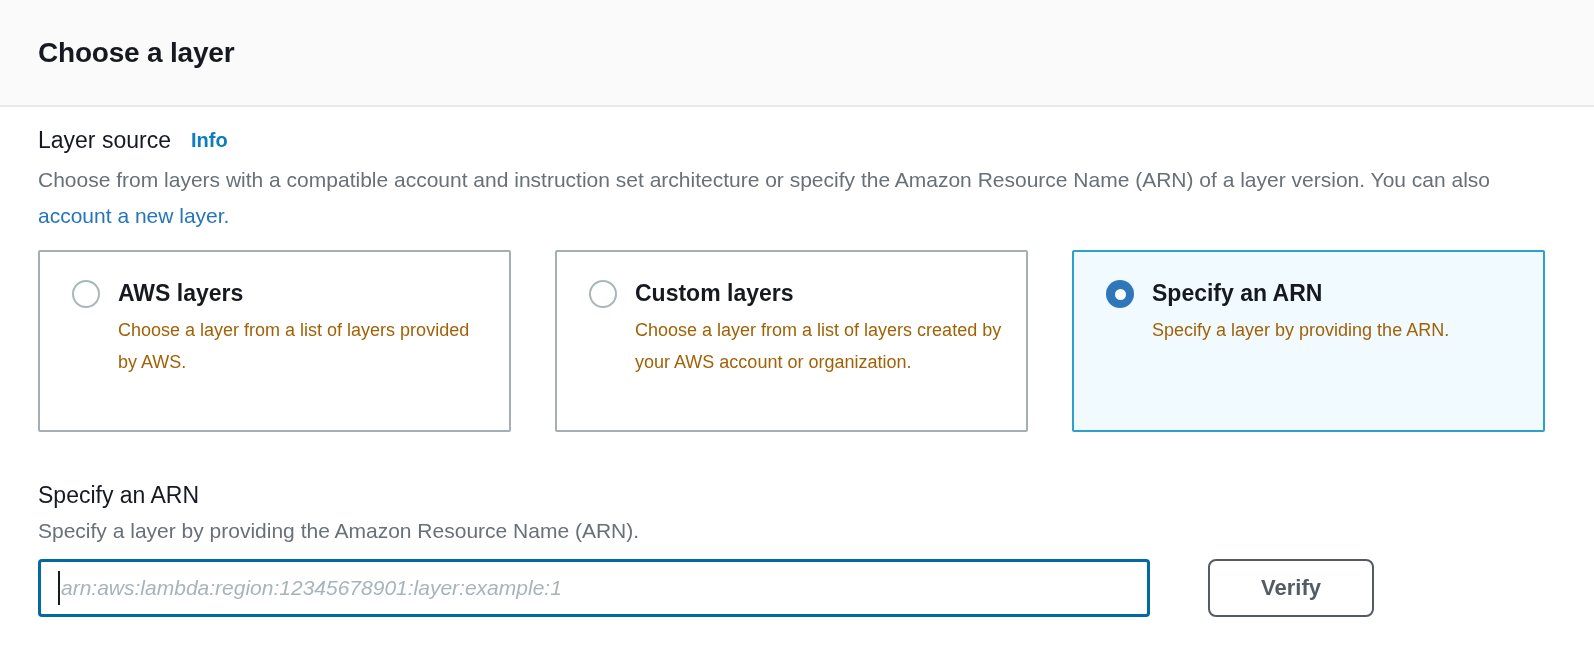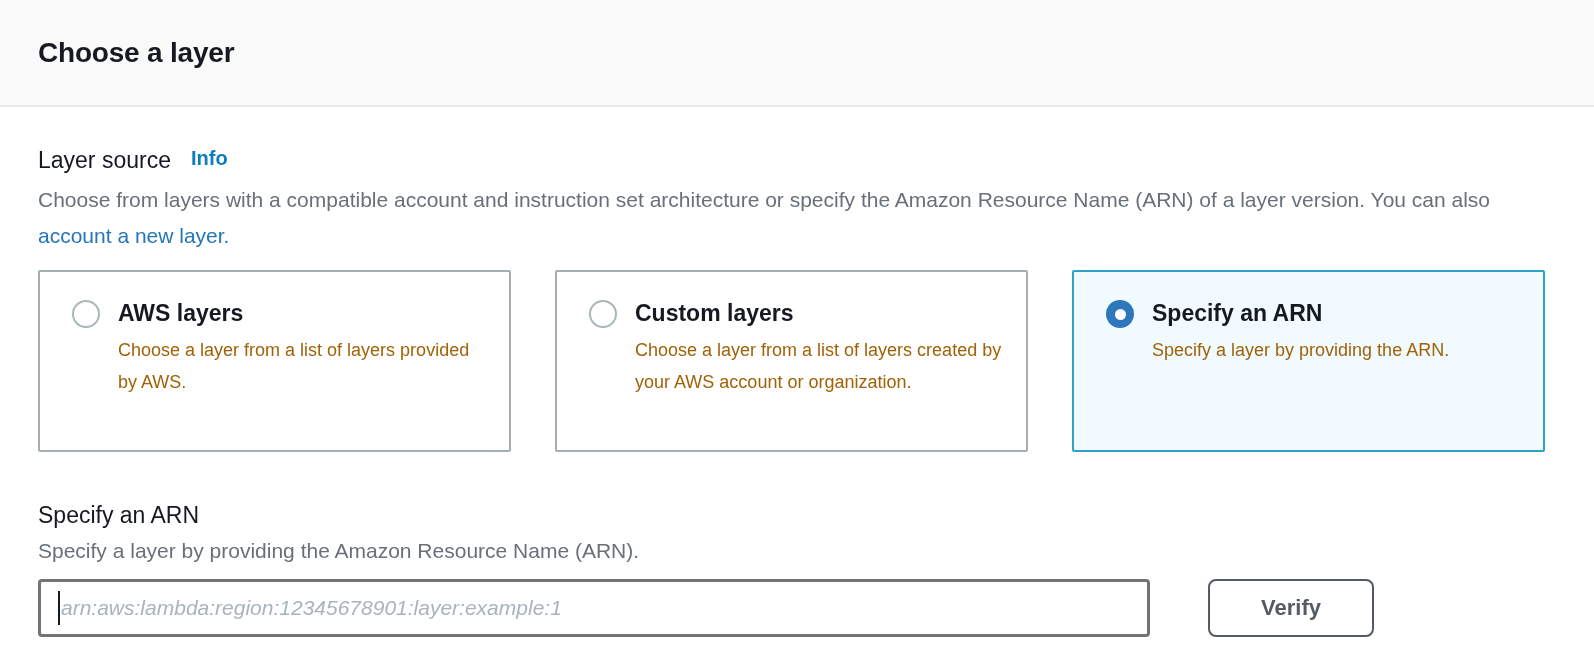--- a/index.html
+++ b/index.html
@@ -21,23 +21,23 @@
   }
   .page-header h1 {
     font-size: 28px;
     font-weight: 700;
     color: #16191f;
     letter-spacing: -0.2px;
   }
   
   .content { padding: 0 38px; }
   .field-label-row {
-    margin-top: 40px;
-    display: flex;
-    align-items: flex-start;
+    margin-top: 20px;
+    display: flex;
+    align-items: center;
   }
   .field-label {
     font-size: 23px;
     font-weight: 500;
     color: #16191f;
   }
   .info-link {
     margin-left: 20px;
     font-size: 20px;
     font-weight: 700;
@@ -127,21 +127,21 @@
   }
   .arn-input-row {
     margin-top: 16px;
     display: flex;
     align-items: flex-start;
   }
   .input-wrapper { position: relative; }
   .arn-input {
     width: 1112px;
     height: 58px;
-    border: 3px solid #737373;
+    border: 3px solid #0369a1;
     border-radius: 4px;
     padding: 0 16px 0 20px;
     font-size: 21px;
     font-family: "Liberation Sans", "DejaVu Sans", sans-serif;
     color: #16191f;
     outline: none;
     background: #ffffff;
   }
   .arn-input::placeholder {
     font-style: italic;

